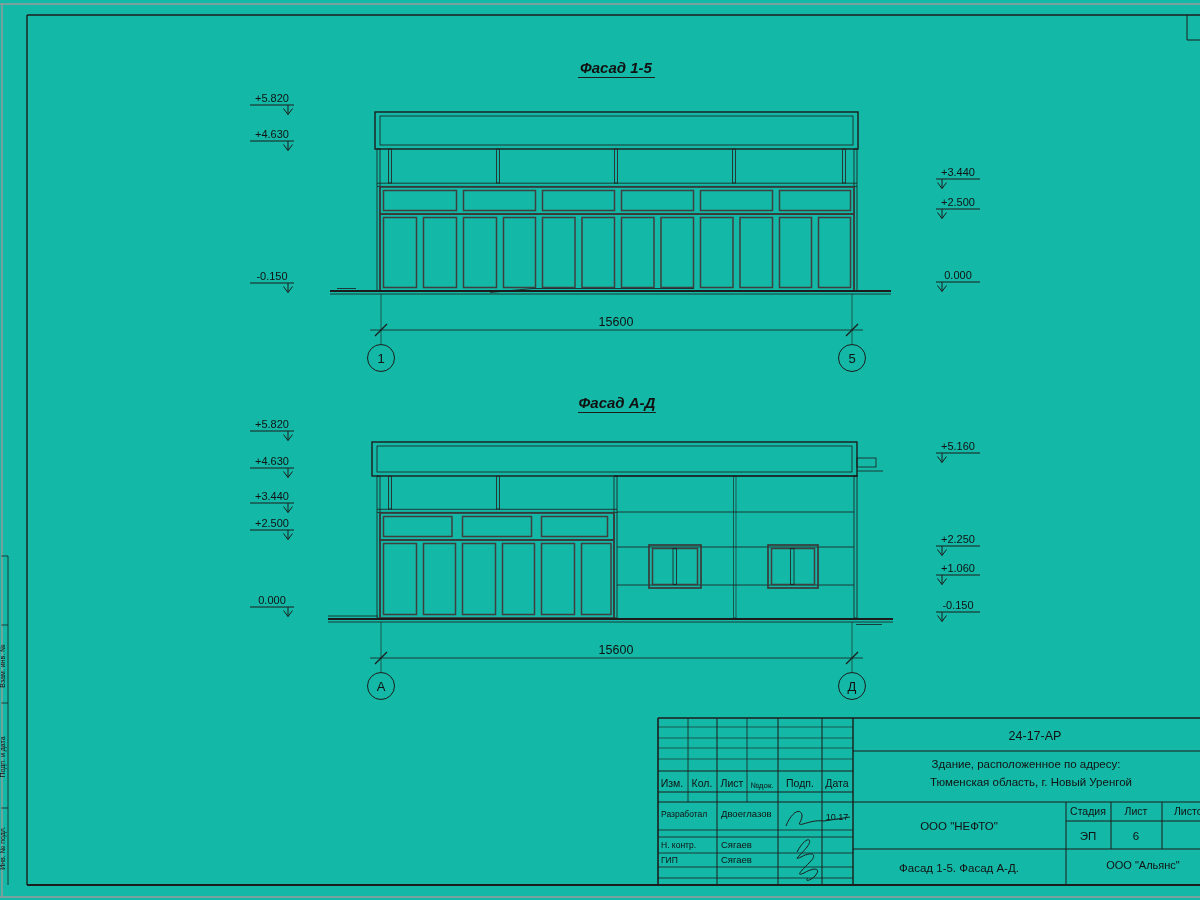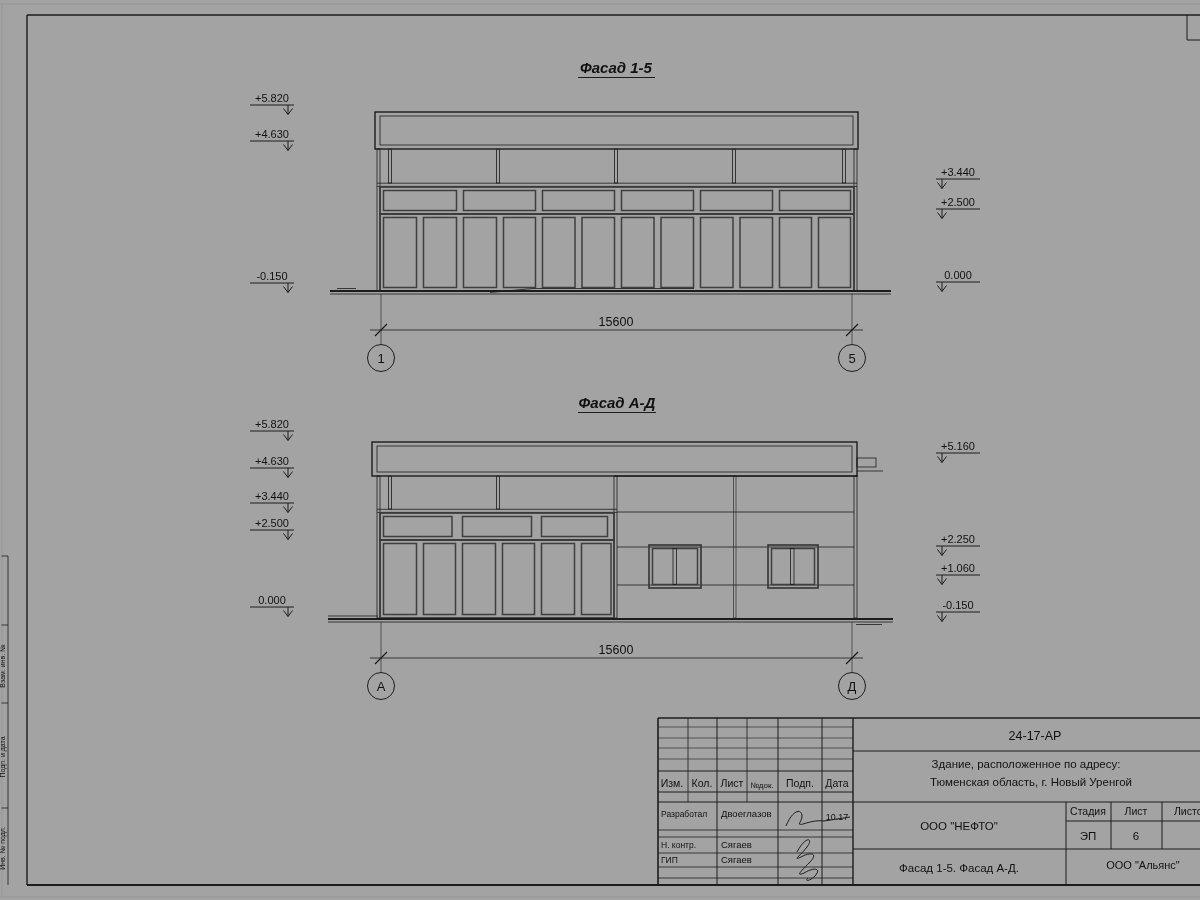--- a/index.html
+++ b/index.html
@@ -1,16 +1,16 @@
 <!DOCTYPE html>
 <html><head>
 <meta charset="utf-8">
 <style>
   html,body{margin:0;padding:0;background:#f4f4f4;}
-  .page{position:relative;width:1200px;height:900px;background:#a3a3a3;overflow:hidden;
+  .page{position:relative;width:1200px;height:900px;background:#14b8a6;overflow:hidden;
         font-family:"Liberation Sans",sans-serif;}
   svg{display:block}
   
   .ln{stroke:#1c1c1c;fill:none;stroke-linecap:butt}
   .edge{stroke:#9a9a9a;fill:none}
   .w06{stroke-width:.6}.w08{stroke-width:.8}.w10{stroke-width:1}.w12{stroke-width:1.2}
   .w14{stroke-width:1.4}.w16{stroke-width:1.6}.w20{stroke-width:2}
   .wf{stroke:#3a3a3a;fill:none;stroke-width:1.7}   
   .wf2{stroke:#3f3f3f;fill:none;stroke-width:1.5}  
   .post{stroke:#2a2a2a;fill:none;stroke-width:.9}

